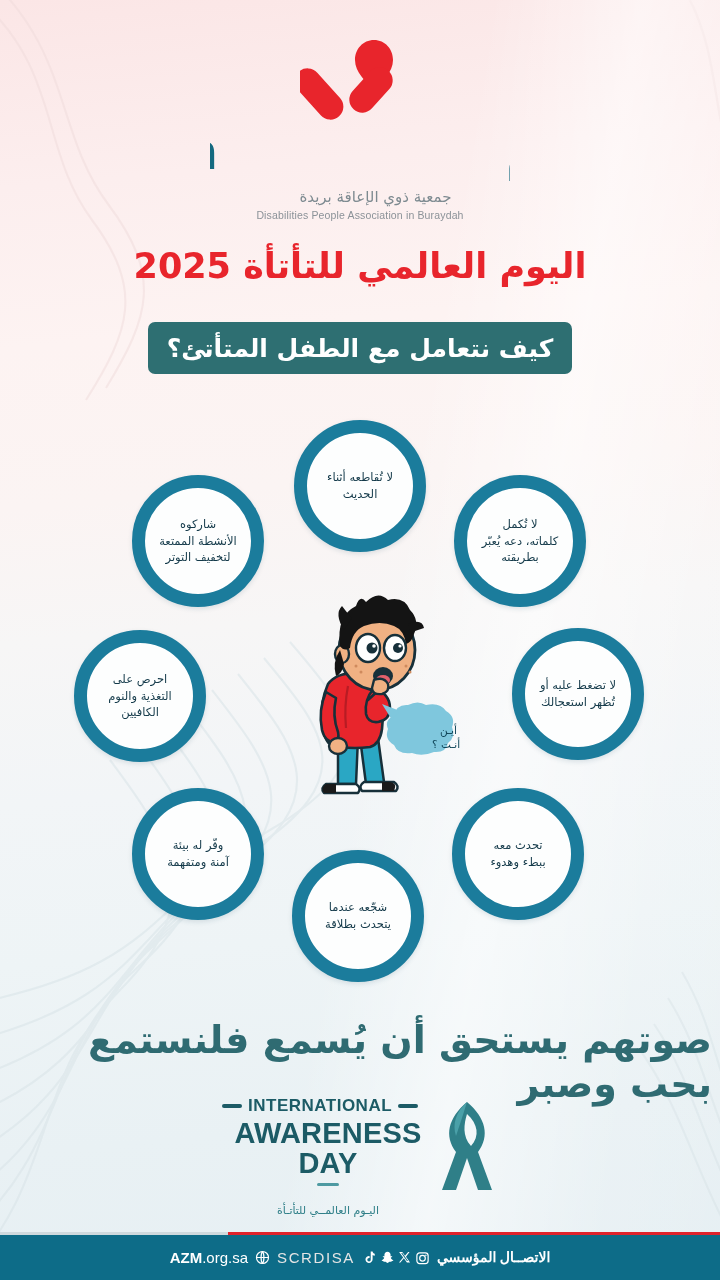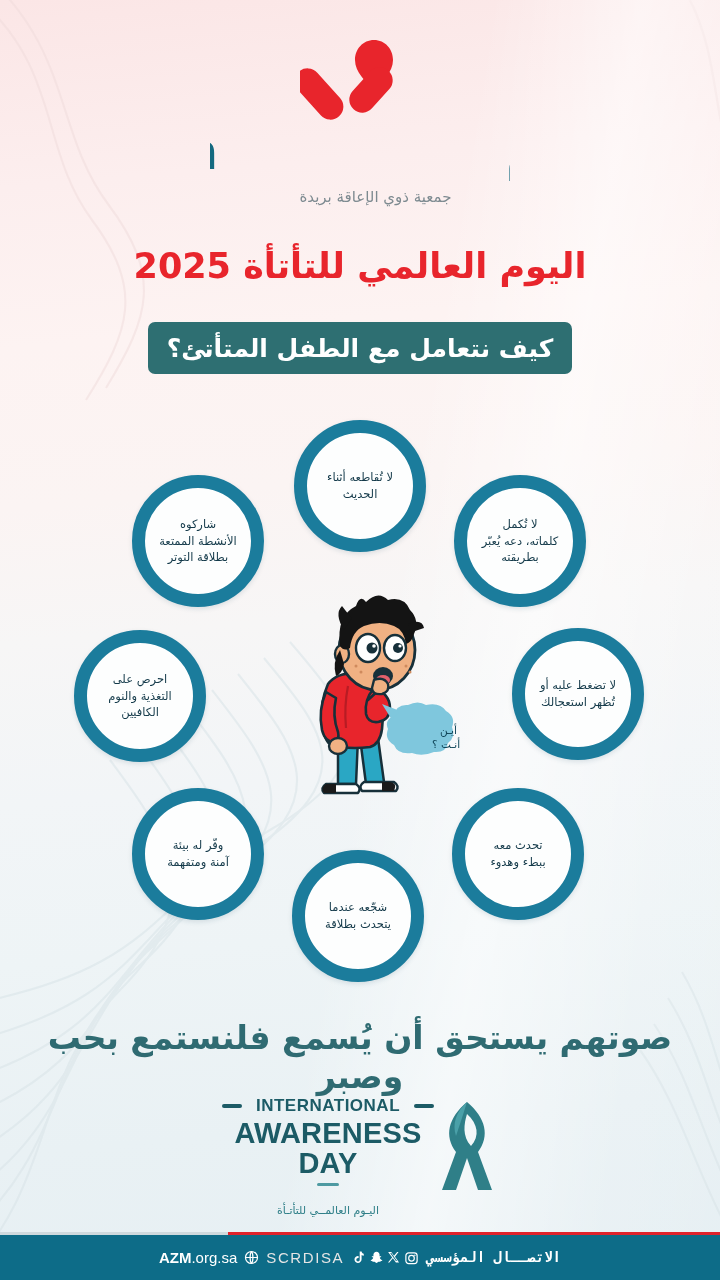--- a/index.html
+++ b/index.html
@@ -87,31 +87,31 @@
   #b-bottom     {top:432px; left:232px;}
   #b-botleft    {top:370px; left:72px;}
   #b-left       {top:212px; left:14px;}
   #b-topleft    {top:57px;  left:72px;}
 
   
   #boy{position:absolute;top:588px;left:282px;width:190px;height:225px;}
 
   
   #slogan{
-    position:absolute;top:1018px;left:0;right:0;text-align:center;
-    font-size:33px;color:#2f6b72;direction:rtl;font-weight:600;
+    position:absolute;top:1018px;left:0;right:8px;
+    font-size:38px;color:#2f6b72;direction:rtl;font-weight:600;
     font-family:"DejaVu Sans",sans-serif;
   }
 
   
   #isad{position:absolute;top:1092px;left:222px;width:276px;height:108px;}
   #isad-ribbon{position:absolute;top:4px;right:0px;}
   #isad-text{position:absolute;top:0;left:0;width:212px;text-align:center;direction:ltr;}
   .isad-row1{
-    display:flex;align-items:center;justify-content:space-between;gap:6px;margin-top:4px;
+    display:flex;align-items:center;justify-content:flex-start;gap:6px;margin-top:4px;
   }
   .isad-rule{display:block;width:20px;height:4px;background:#1c5b66;border-radius:2px;}
   .isad-kicker{
     font-family:"Liberation Sans",sans-serif;font-weight:bold;font-size:17px;
     color:#1c5b66;letter-spacing:.5px;
   }
   .isad-main{
     font-family:"Liberation Sans",sans-serif;font-weight:bold;font-size:33px;
     color:#3a8f95;letter-spacing:.2px;line-height:1.0;margin-top:2px;
   }
@@ -128,21 +128,21 @@
   .isad-rule2{display:block;width:22px;height:3px;background:#4e9aa2;border-radius:2px;}
 
   
   #footer-rule{position:absolute;top:1232px;left:228px;width:492px;height:3px;background:#e0222b;}
   #footer-rule-l{position:absolute;top:1232px;left:0px;width:228px;height:3px;background:#cfd9dd;}
   #footer{
     position:absolute;top:1235px;left:0;width:720px;height:45px;background:#0d6c88;
     display:flex;align-items:center;justify-content:center;gap:7px;direction:rtl;
   }
   #footer-ar{
-    color:#ffffff;font-size:14px;font-family:Liberation Mono, monospace;font-weight:bold;
+    color:#ffffff;font-size:14px;font-family:Liberation Serif, serif;font-weight:bold;
   }
   .f-icons{display:flex;align-items:center;gap:3px;direction:ltr;}
   .f-handle{
     color:#e5e5e5;font-size:15px;font-family:"Liberation Sans",sans-serif;
     letter-spacing:1.6px;direction:ltr;
   }
   .f-site{
     color:#ffffff;font-size:15px;font-family:"Liberation Sans",sans-serif;direction:ltr;
   }
   .f-site b{font-weight:bold;}
@@ -181,20 +181,21 @@
         <path d="M74 2 c11 0 19 9 19 20 0 12 -11 22 -19 30 -8 -8 -19 -18 -19 -30 0 -11 8 -20 19 -20 z"></path>
         <rect x="6" y="26" width="26" height="60" rx="13" transform="rotate(-42 19 56)"></rect>
         <rect x="58" y="26" width="26" height="52" rx="13" transform="rotate(42 71 52)"></rect>
       </g>
     </svg>
     <svg id="logo-word" width="300" height="60" viewBox="0 0 300 60">
       <text x="296" y="45" text-anchor="end" font-family="DejaVu Sans, sans-serif" font-size="50" font-weight="bold" fill="#14697f">عزم</text>
       <text x="8" y="45" text-anchor="start" font-family="DejaVu Sans, sans-serif" font-size="50" font-weight="bold" fill="#14697f">azm</text>
     </svg>
     <div class="logo-ar-sub">جمعية ذوي الإعاقة بريدة</div>
+    <div class="logo-en-sub">Disabilities People Association in Buraydah</div>
   </div>
 
   <div id="main-title">اليوم العالمي للتأتأة 2025</div>
 
   <div id="subtitle-banner">
     <span id="subtitle-text">كيف نتعامل مع الطفل المتأتئ؟</span>
   </div>
 
   <div id="ring">
 
@@ -252,21 +253,21 @@
 التغذية والنوم
 الكافيين</span>
     </div>
     <svg class="tail" style="top:250px;left:144px;" width="38" height="46" viewBox="0 0 38 46">
       <path d="M2 2 L2 44 L36 23 Z" fill="#1b7c9c"></path>
     </svg>
 
     <div class="bubble" id="b-topleft">
       <span class="bubble-label">شاركوه
 الأنشطة الممتعة
-بطلاقة التوتر</span>
+لتخفيف التوتر</span>
     </div>
     <svg class="tail" style="top:168px;left:184px;" width="44" height="44" viewBox="0 0 44 44">
       <path d="M2 4 L4 42 L42 40 Z" fill="#1b7c9c"></path>
     </svg>
   </div>
 
   <svg id="boy" viewBox="0 0 190 225">
 
     <path d="M56 150 L56 196 L74 196 L76 150 Z" fill="#2aa7c4" stroke="#17303a" stroke-width="2.5" stroke-linejoin="round"></path>
     <path d="M78 150 L84 196 L102 194 L96 150 Z" fill="#2aa7c4" stroke="#17303a" stroke-width="2.5" stroke-linejoin="round"></path>

